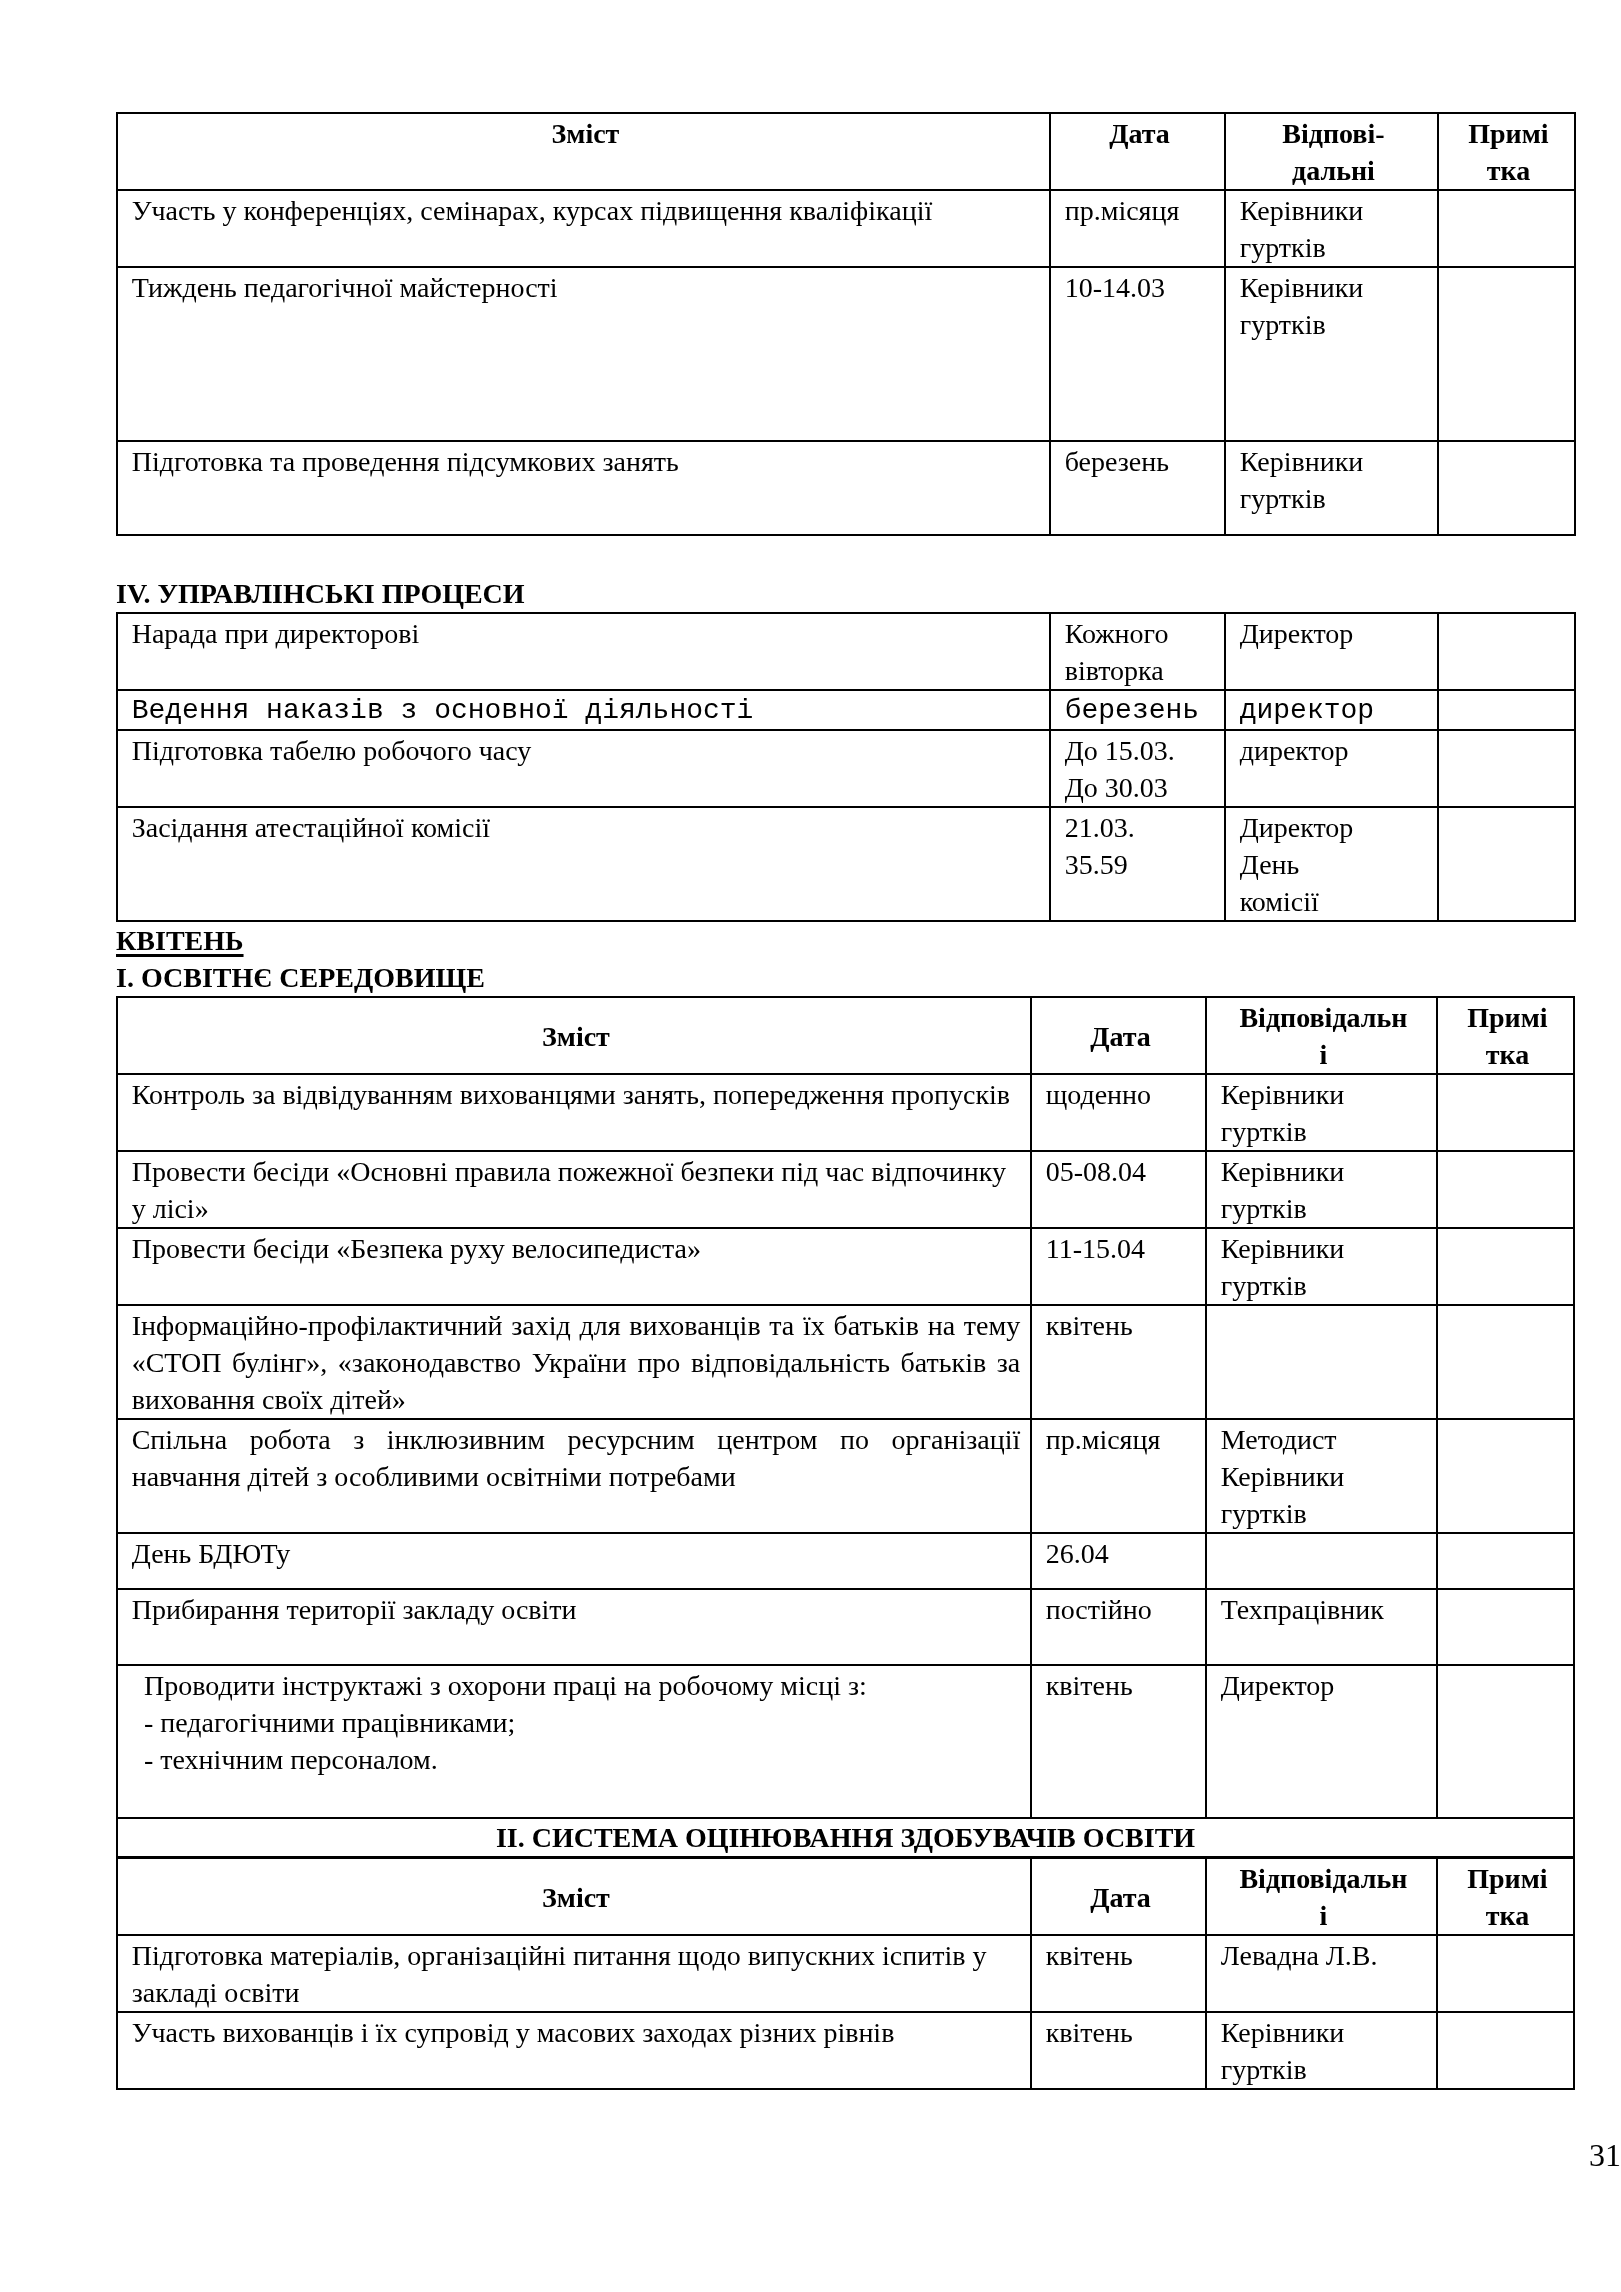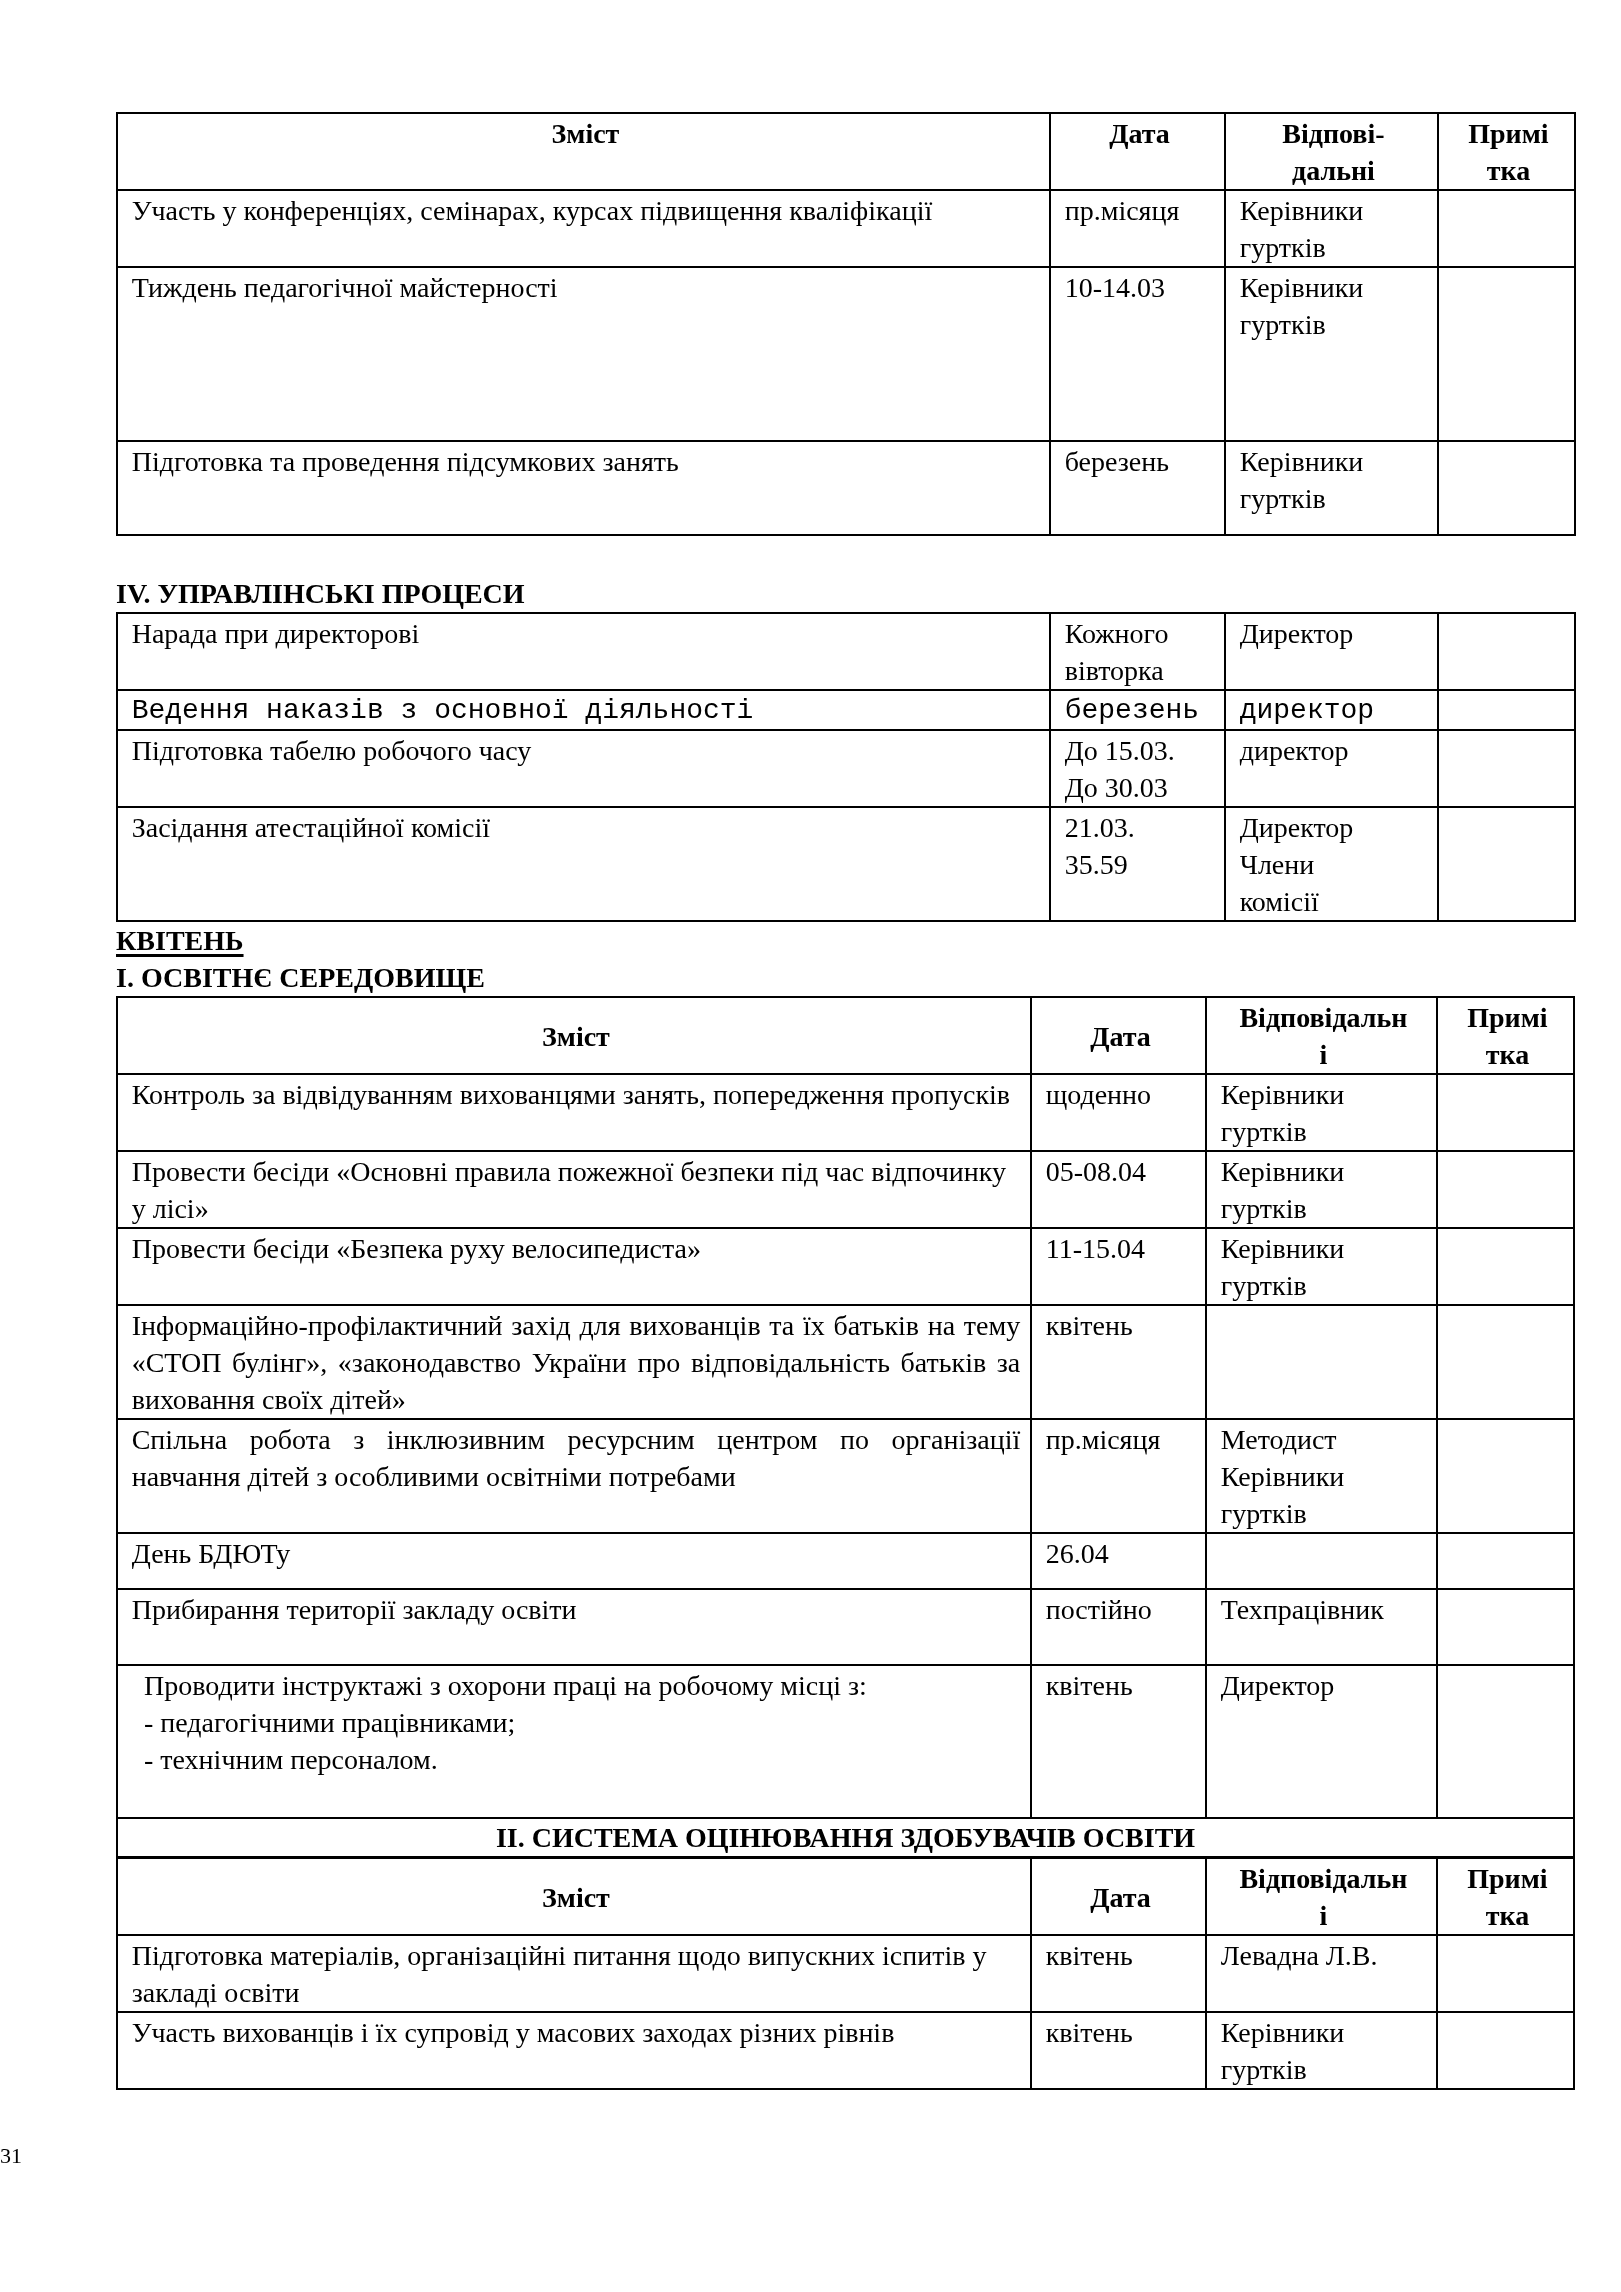--- a/index.html
+++ b/index.html
@@ -36,21 +36,21 @@
     .table3 tr.r { height: 76px; border-radius: 24px; }
     .table3 tr.r4 { height: 114px; }
     .table3 tr.r5 { height: 114px; }
     .table3 tr.r6 { height: 56px; font-family: Liberation Serif, serif; }
     .table3 tr.r7 { height: 76px; }
     .table3 tr.r8 { height: 153px; }
     .table3 td.sec-row { text-align: center; font-weight: bold; padding: 0; border-bottom: 3.9px solid #000; }
     .instr { padding-left: 26px; }
     .instr div { line-height: 37px; }
     .list-line { padding-left: 0; }
-    .page-num { position: absolute; left: 0; width: 1621px; top: 2137px; text-align: left; font-size: 22px; }
+    .page-num { position: absolute; left: 0; width: 1621px; top: 2137px; text-align: right; font-size: 32px; }
   </style>
 </head>
 <body>
 
 <div class="page">
 
   <table class="table1">
     <colgroup>
         <col class="c1">
         <col class="c2">
@@ -144,21 +144,21 @@
       <td></td>
     </tr>
     <tr class="r4">
       <td>Засідання атестаційної комісії</td>
       <td>
             <div>21.03.</div>
             <div>35.59</div>
           </td>
       <td>
             <div>Директор</div>
-            <div>Члени</div>
+            <div>День</div>
             <div>комісії</div>
           </td>
       <td></td>
     </tr>
   </tbody>
     </table>
 
   <p class="sec-title"><span class="month">КВІТЕНЬ</span></p>
   <p class="sec-title">І. ОСВІТНЄ СЕРЕДОВИЩЕ</p>
 

